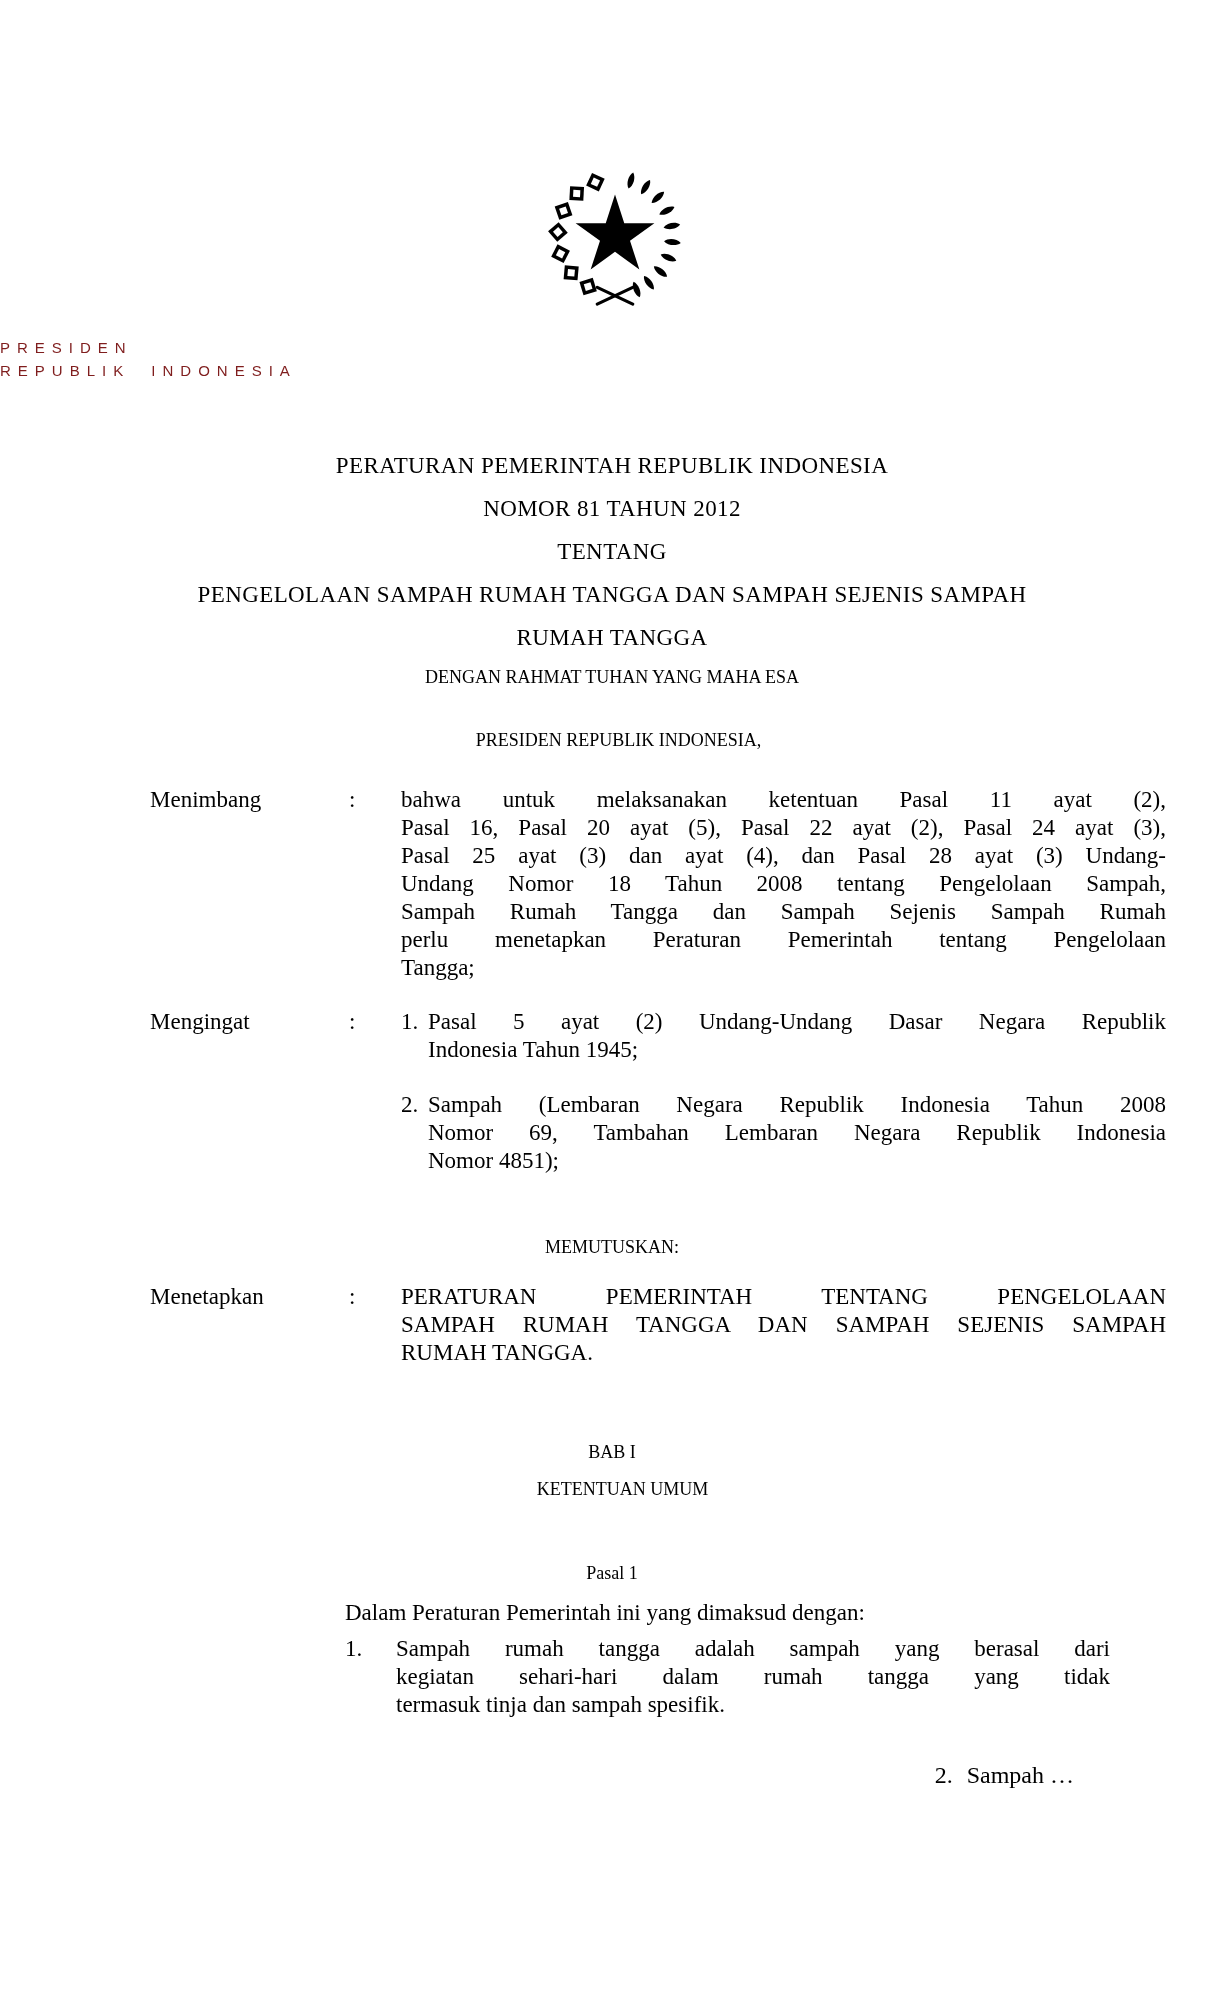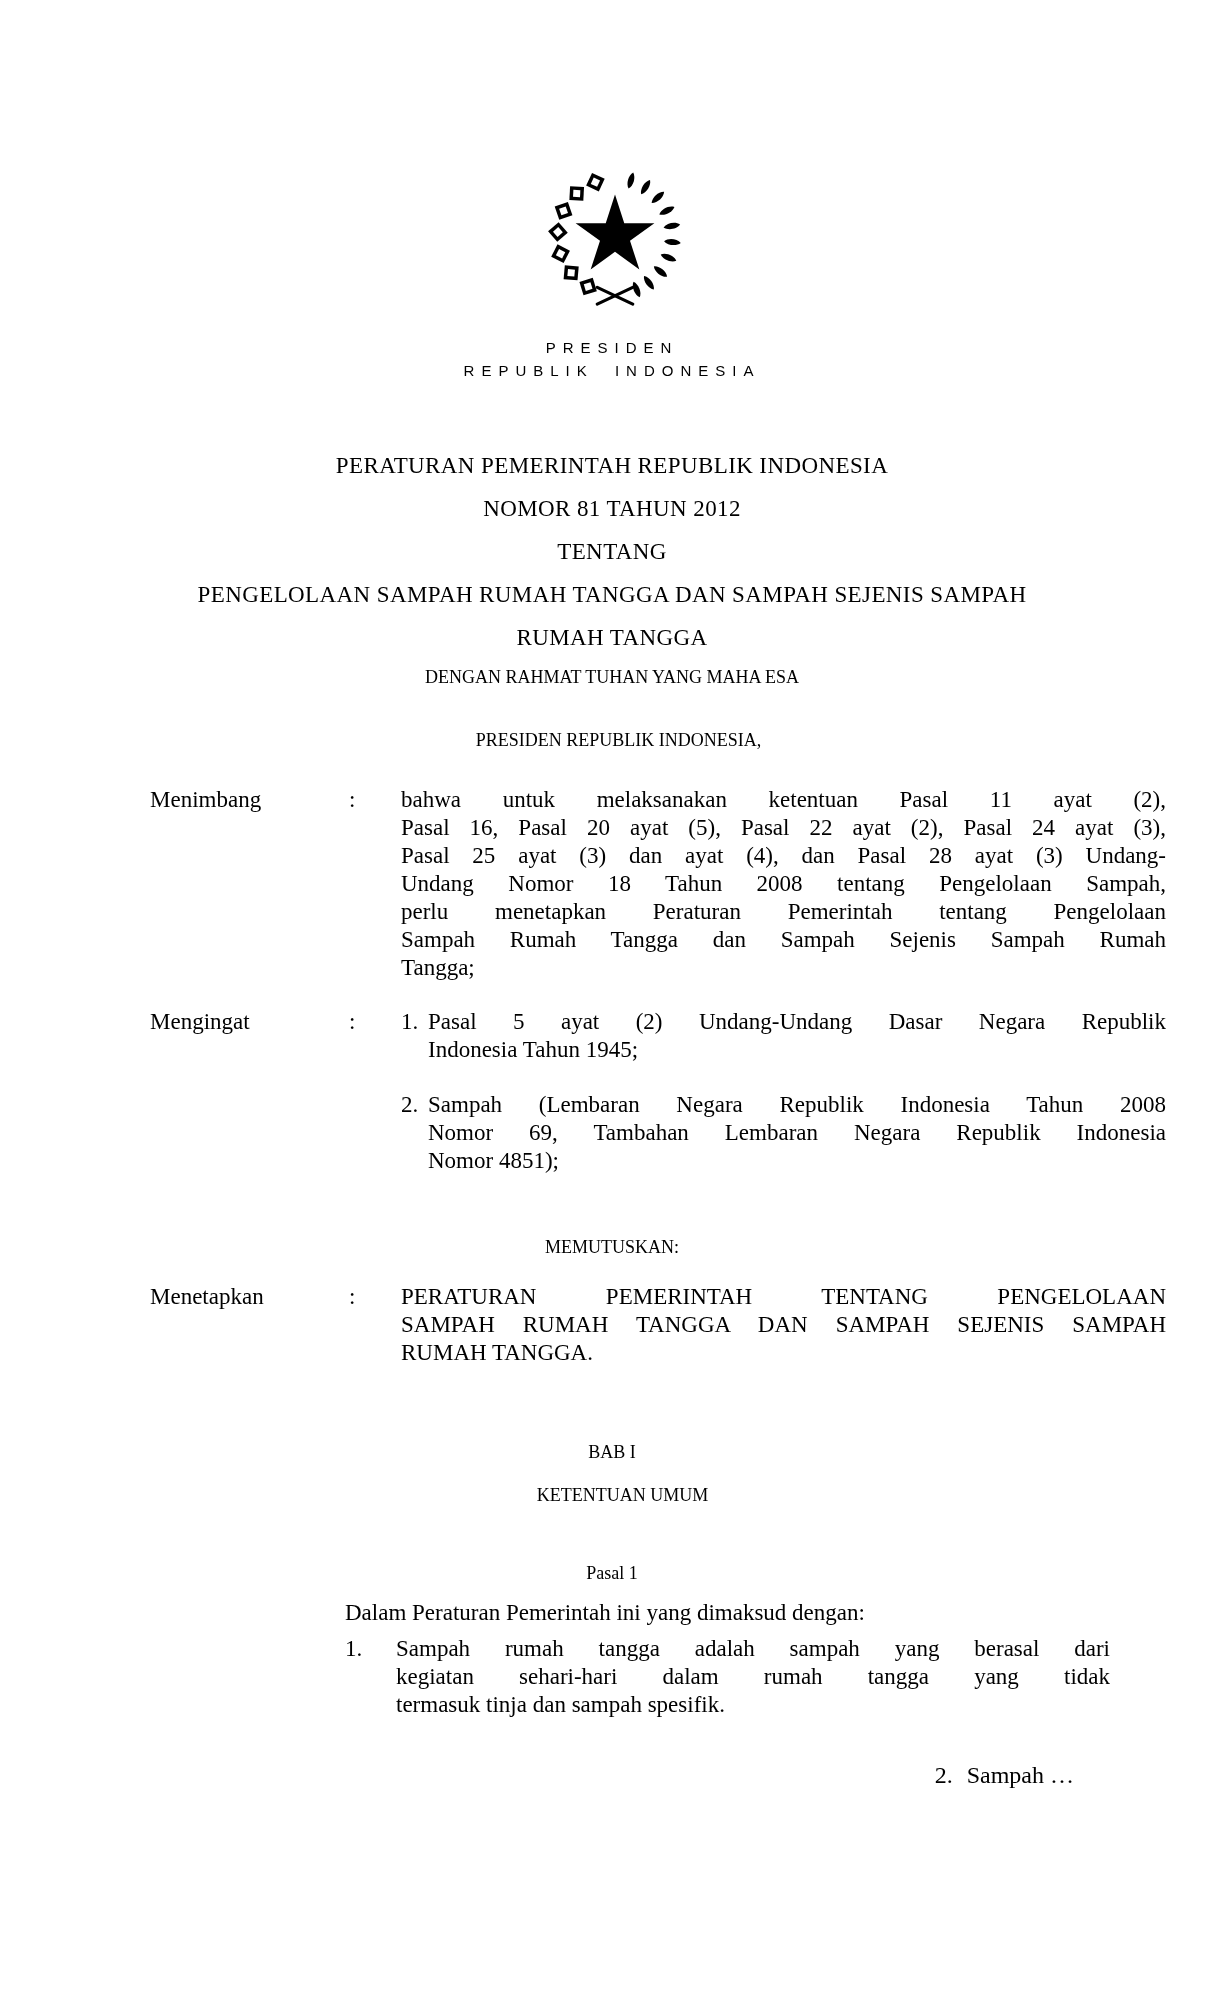--- a/index.html
+++ b/index.html
@@ -14,21 +14,21 @@
   }
   .abs{position:absolute;left:0;right:0;}
   .centered{text-align:center;}
   .serif-line{font-size:18px;line-height:28px;}
   .title-line{font-size:23px;line-height:43px;letter-spacing:0.4px;}
   
   .caption{
     font-family:"Liberation Sans", sans-serif;
     font-size:15px;line-height:23px;
     letter-spacing:7px;word-spacing:10px;
-    color:#000000;text-align:center;
+    color:#7f1d1d;
   }
   
   .clause{display:flex;margin-left:150px;font-size:23px;line-height:28px;gap:28px;}
   .clause-label{width:171px;flex:0 0 171px;}
   .clause-colon{width:24px;flex:0 0 24px;}
   .clause-body{width:765px;flex:0 0 765px;}
   .j{text-align:justify;text-align-last:justify;}
   .l{text-align:left;text-align-last:left;}
   .num-item{display:flex;}
   .num-cell{width:27px;flex:0 0 27px;}
@@ -37,21 +37,21 @@
   
   .p1-intro{margin-left:345px;width:765px;font-size:23px;line-height:28px;}
   .p1-item{display:flex;margin-left:345px;font-size:23px;line-height:28px;}
   .p1-num{width:51px;flex:0 0 51px;}
   .p1-lines{width:714px;flex:0 0 714px;}
   .catchword{
     position:absolute;left:0;right:150px;
     text-align:right;font-size:24px;line-height:28px;
   }
   .catch-num{display:inline-block;margin-right:14px;}
-  .bab-sub{margin-top:15px;padding-left:21px;}
+  .bab-sub{margin-top:9px;padding-left:21px;}
   .emblem{position:absolute;top:163px;left:536px;width:158px;height:148px;}
 </style>
 </head>
 <body>
 
 <div class="page">
 
   <svg class="emblem" viewBox="0 0 160 150" xmlns="http://www.w3.org/2000/svg" aria-hidden="true">
 
     <g fill="#000">
@@ -144,22 +144,22 @@
 
   <div class="abs" style="top:786px;">
     <div class="clause">
       <div class="clause-label">Menimbang</div>
       <div class="clause-colon">:</div>
       <div class="clause-body">
         <div class="j">bahwa untuk melaksanakan ketentuan Pasal 11 ayat (2),</div>
         <div class="j">Pasal 16, Pasal 20 ayat (5), Pasal 22 ayat (2), Pasal 24 ayat (3),</div>
         <div class="j">Pasal 25 ayat (3) dan ayat (4), dan Pasal 28 ayat (3) Undang-</div>
         <div class="j">Undang Nomor 18 Tahun 2008 tentang Pengelolaan Sampah,</div>
+        <div class="j">Sampah Rumah Tangga dan Sampah Sejenis Sampah Rumah</div>
         <div class="j">perlu menetapkan Peraturan Pemerintah tentang Pengelolaan</div>
-        <div class="j">Sampah Rumah Tangga dan Sampah Sejenis Sampah Rumah</div>
         <div class="l">Tangga;</div>
       </div>
     </div>
   </div>
 
   <div class="abs" style="top:1008px;">
     <div class="clause">
       <div class="clause-label">Mengingat</div>
       <div class="clause-colon">:</div>
       <div class="clause-body">

